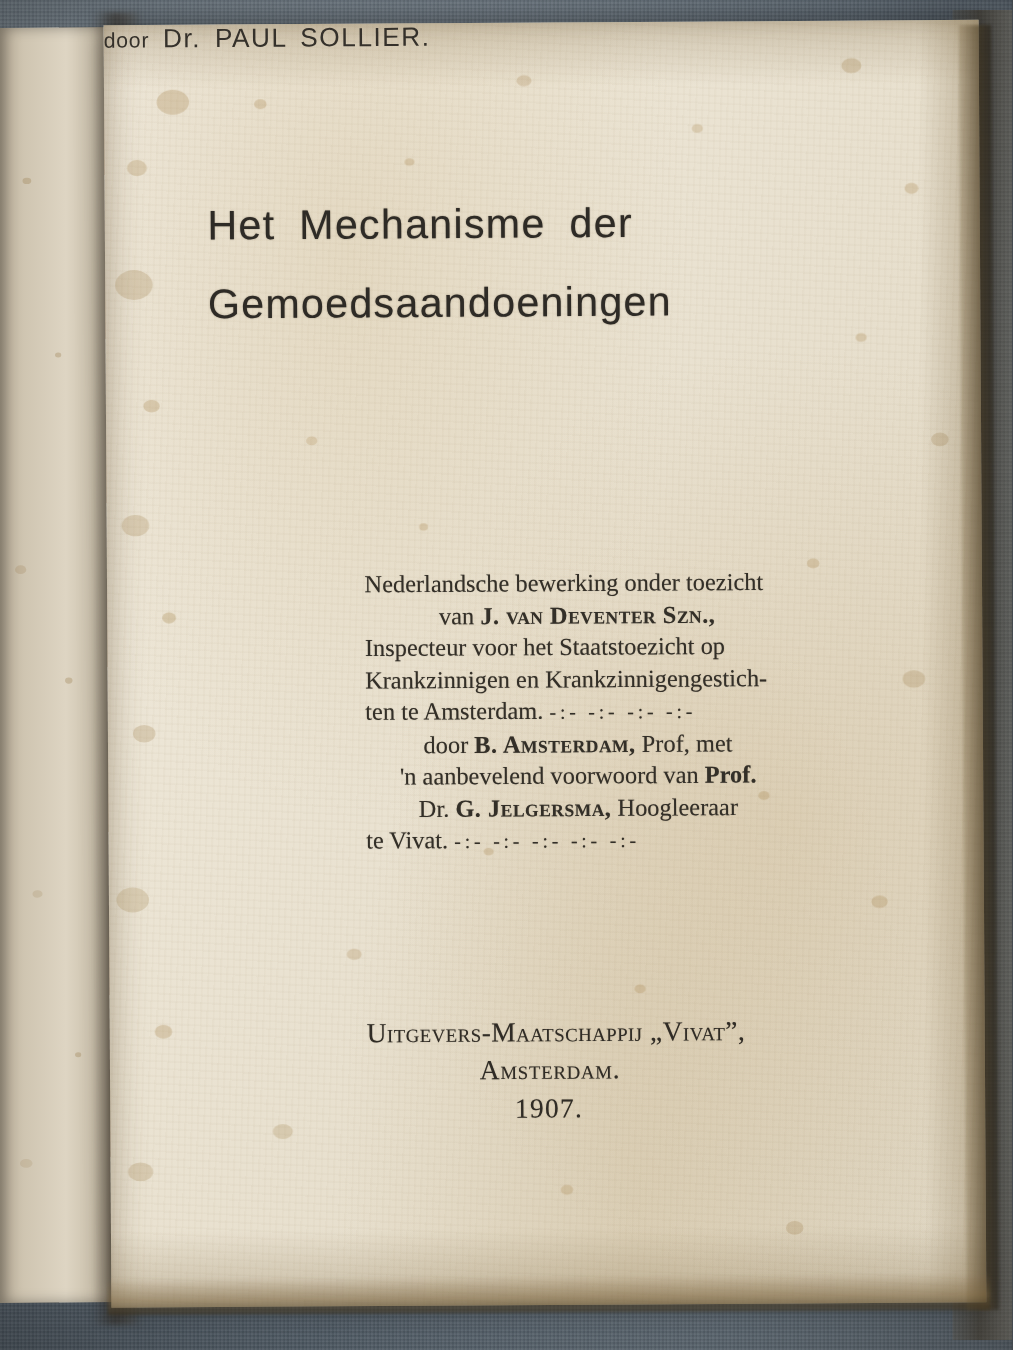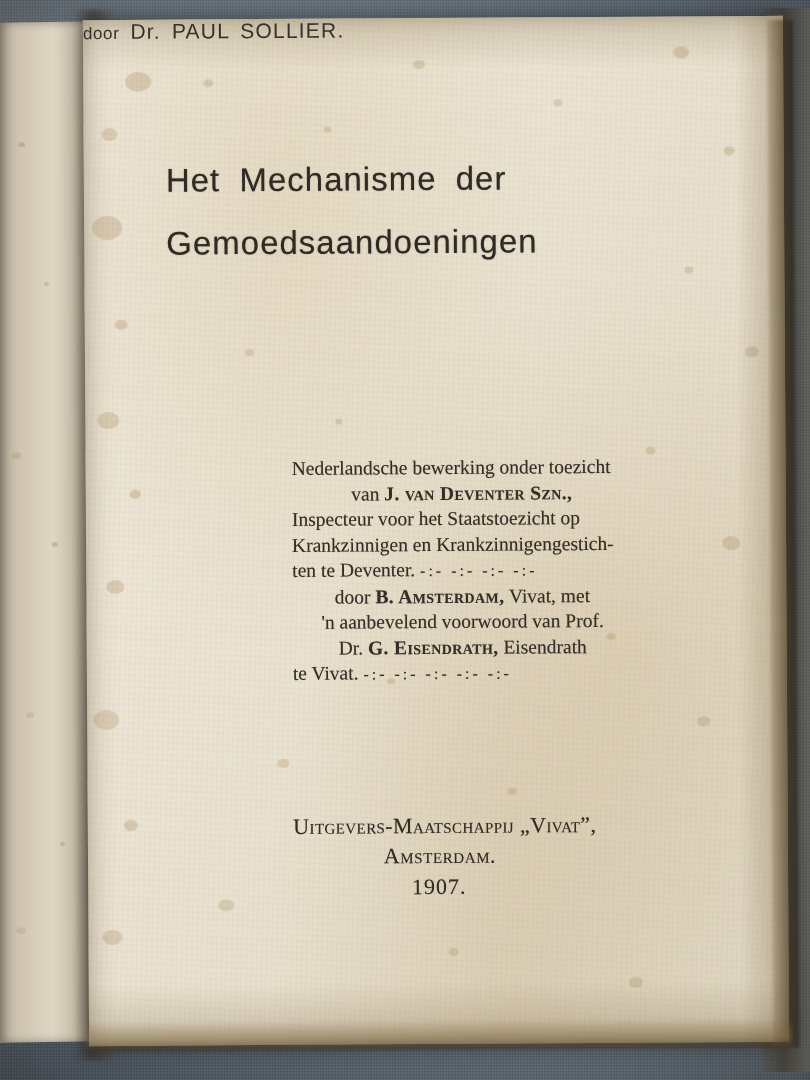--- a/index.html
+++ b/index.html
@@ -162,21 +162,21 @@
   .credit-block .ln {
     display: block;
     white-space: nowrap;
   }
   .credit-block .ln.c { text-align: center; }
   .credit-block .sc {
     font-variant: small-caps;
     font-weight: 700;
     letter-spacing: 0.4px;
   }
-  .credit-block .bd { font-weight: 400; }
+  .credit-block .bd { font-weight: 700; }
   .credit-block .orn {
     letter-spacing: 3px;
     font-size: 16px;
   }
 
   .imprint {
     position: absolute;
     left: 0;
     top: 795px;
     width: 700px;
@@ -304,36 +304,36 @@
 
       <div class="credit-block">
         <span class="ln">Nederlandsche bewerking onder toezicht</span>
         <span class="ln c">
           <span>van</span>
           <span class="sc">J. van Deventer Szn.,</span>
         </span>
         <span class="ln">Inspecteur voor het Staatstoezicht op</span>
         <span class="ln">Krankzinnigen en Krankzinnigengestich-</span>
         <span class="ln">
-          <span>ten te Deventer.</span>
+          <span>ten te Amsterdam.</span>
           <span class="orn">-:-  -:-  -:-  -:-</span>
         </span>
         <span class="ln c">
           <span>door</span>
           <span class="sc">B. Amsterdam,</span>
-          <span>Vivat, met</span>
+          <span>Prof, met</span>
         </span>
         <span class="ln c">
           <span>'n aanbevelend voorwoord van</span>
           <span class="bd">Prof.</span>
         </span>
         <span class="ln c">
           <span>Dr.</span>
-          <span class="sc">G. Eisendrath,</span>
-          <span>Eisendrath</span>
+          <span class="sc">G. Jelgersma,</span>
+          <span>Hoogleeraar</span>
         </span>
         <span class="ln">
           <span>te Vivat.</span>
           <span class="orn">-:-   -:-   -:-   -:-   -:-</span>
         </span>
       </div>
 
       <div class="imprint">
         <span class="l1">Uitgevers-Maatschappij „Vivat”,</span>
         <span class="l2">Amsterdam.</span>

